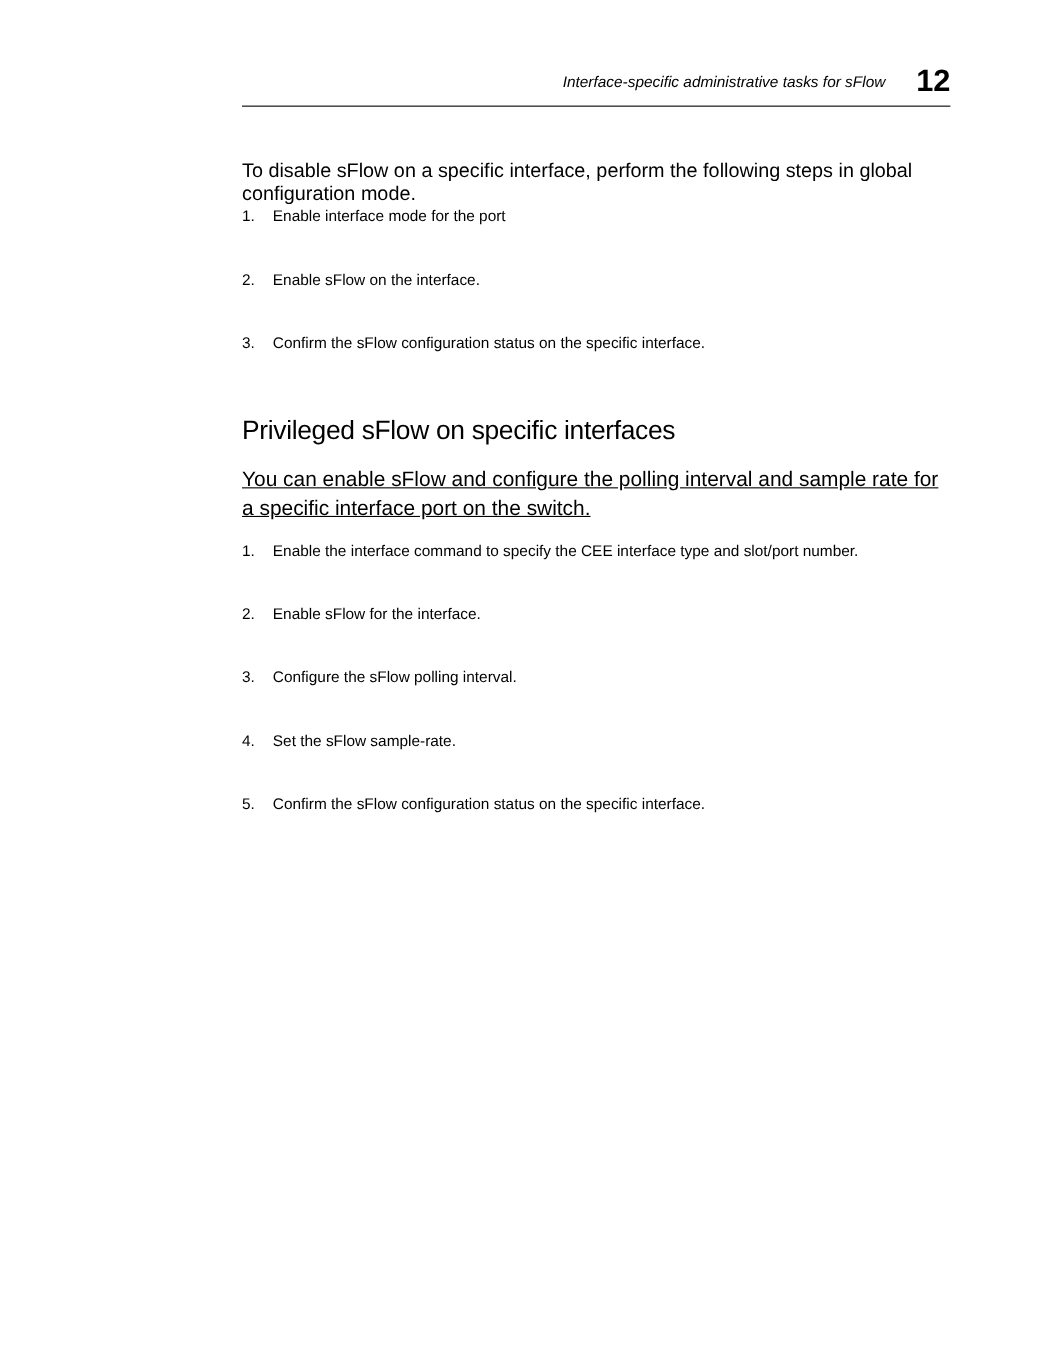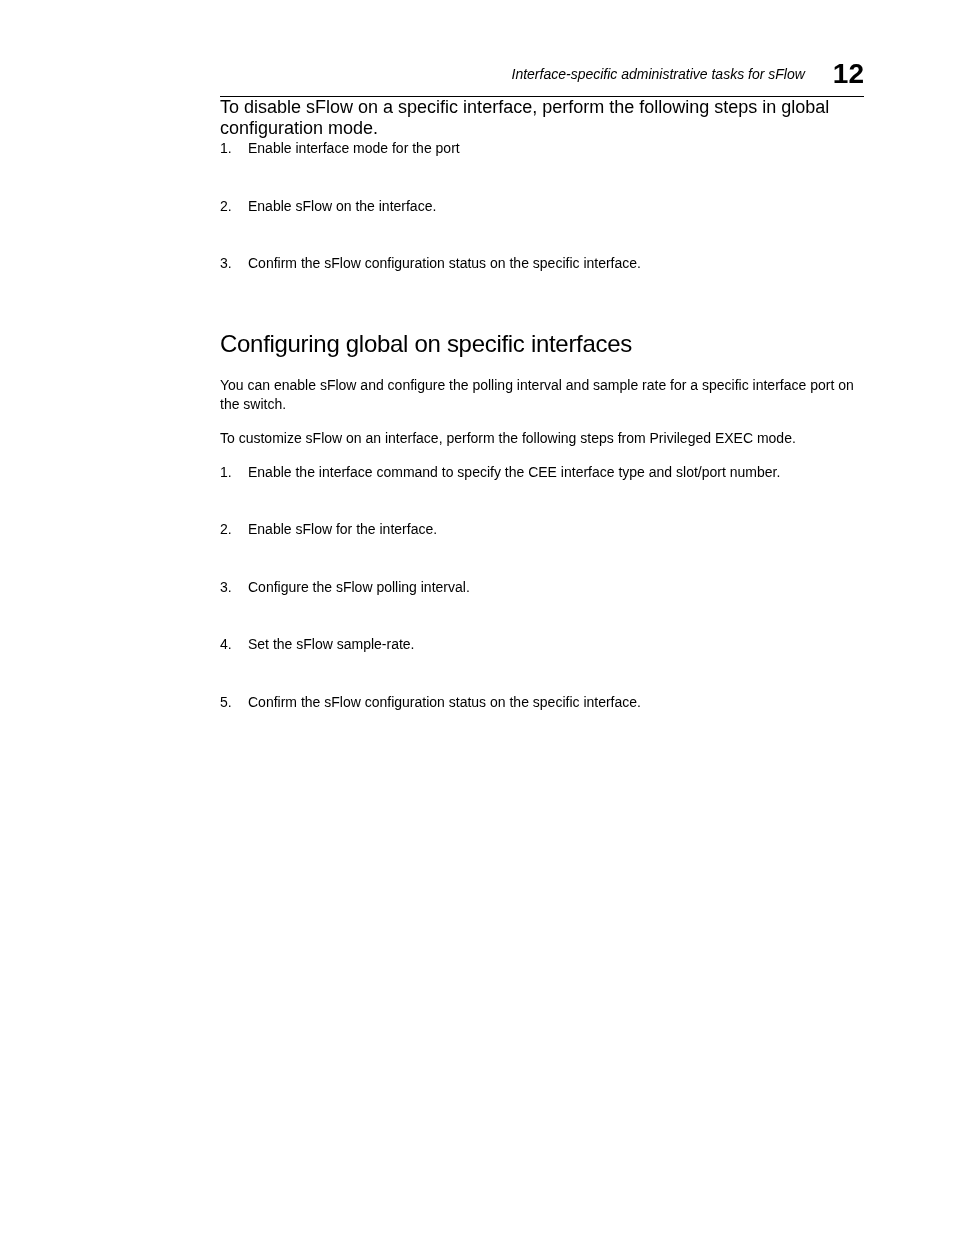--- a/index.html
+++ b/index.html
@@ -16,20 +16,21 @@
       height: 1235px;
       padding: 60px 90px 0 220px;
     }
     .running-head {
       display: flex;
       justify-content: flex-end;
       align-items: center;
       gap: 28px;
       padding-bottom: 8px;
       border-bottom: 1px solid #000;
+      margin-bottom: 48px;
     }
     .running-title {
       font-size: 14px;
       font-style: italic;
     }
     .chapter-num {
       font-size: 28px;
       font-weight: 700;
       line-height: 1;
     }
@@ -56,23 +57,24 @@
       top: 0;
     }
     h2.section {
       font-size: 24px;
       font-weight: 400;
       font-family: "Arial Narrow", Arial, sans-serif;
       margin-bottom: 18px;
       letter-spacing: -0.3px;
     }
     p.body {
-      font-size: 14px;
+      font-size: 19px;
       line-height: 1.4;
       margin-bottom: 14px;
+      text-decoration: underline;
     }
     .bold { font-weight: normal; }
     ol.steps.last { margin-bottom: 0; }
   </style>
 </head>
 <body>
 
 <div class="page">
 
   <div class="running-head">
@@ -81,24 +83,23 @@
   </div>
 
   <p class="intro">To disable sFlow on a specific interface, perform the following steps in global configuration mode.</p>
 
   <ol class="steps">
     <li>Enable interface mode for the port</li>
     <li>Enable sFlow on the interface.</li>
     <li>Confirm the sFlow configuration status on the specific interface.</li>
   </ol>
 
-  <h2 class="section">Configuring global on specific interfaces</h2>
+  <h2 class="section">Privileged sFlow on specific interfaces</h2>
 
   <p class="body">You can enable sFlow and configure the polling interval and sample rate for a specific interface port on the switch.</p>
-  <p class="body">To customize sFlow on an interface, perform the following steps from Privileged EXEC mode.</p>
 
   <ol class="steps last">
     <li>
       <span>Enable the </span><span class="bold">interface</span><span> command to specify the CEE interface type and slot/port number.</span>
     </li>
     <li>Enable sFlow for the interface.</li>
     <li>Configure the sFlow polling interval.</li>
     <li>Set the sFlow sample-rate.</li>
     <li>Confirm the sFlow configuration status on the specific interface.</li>
   </ol>

